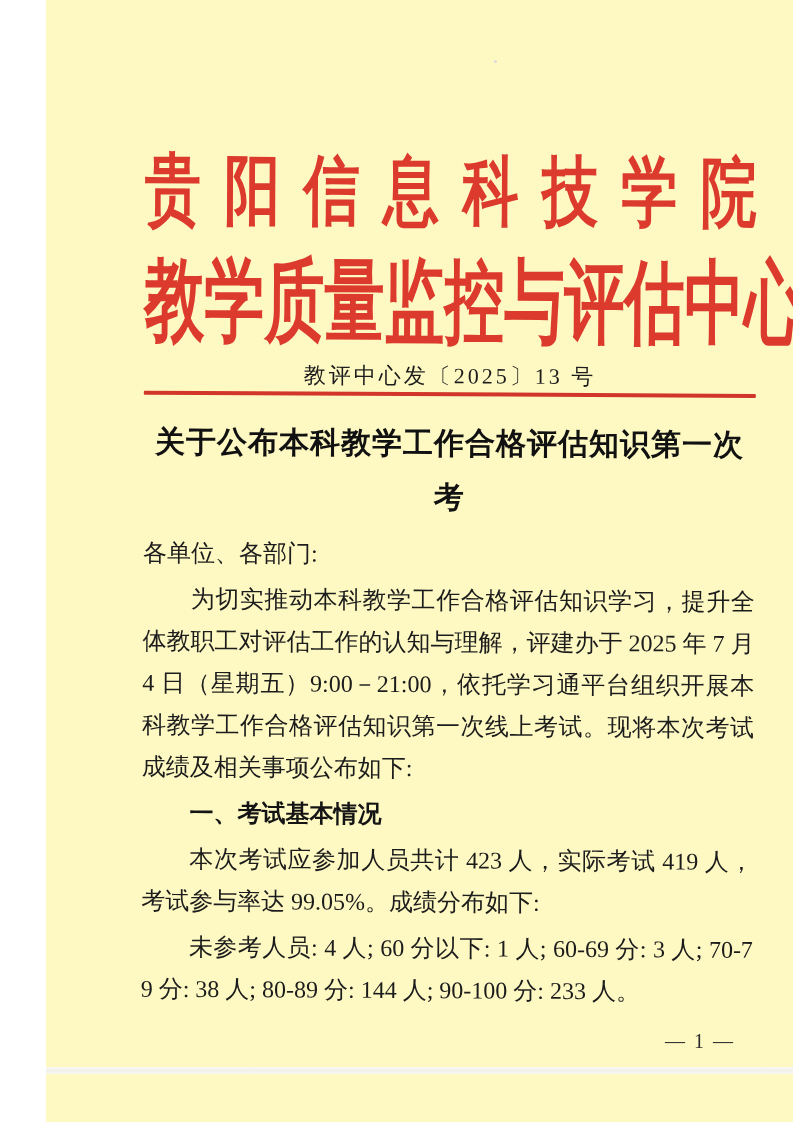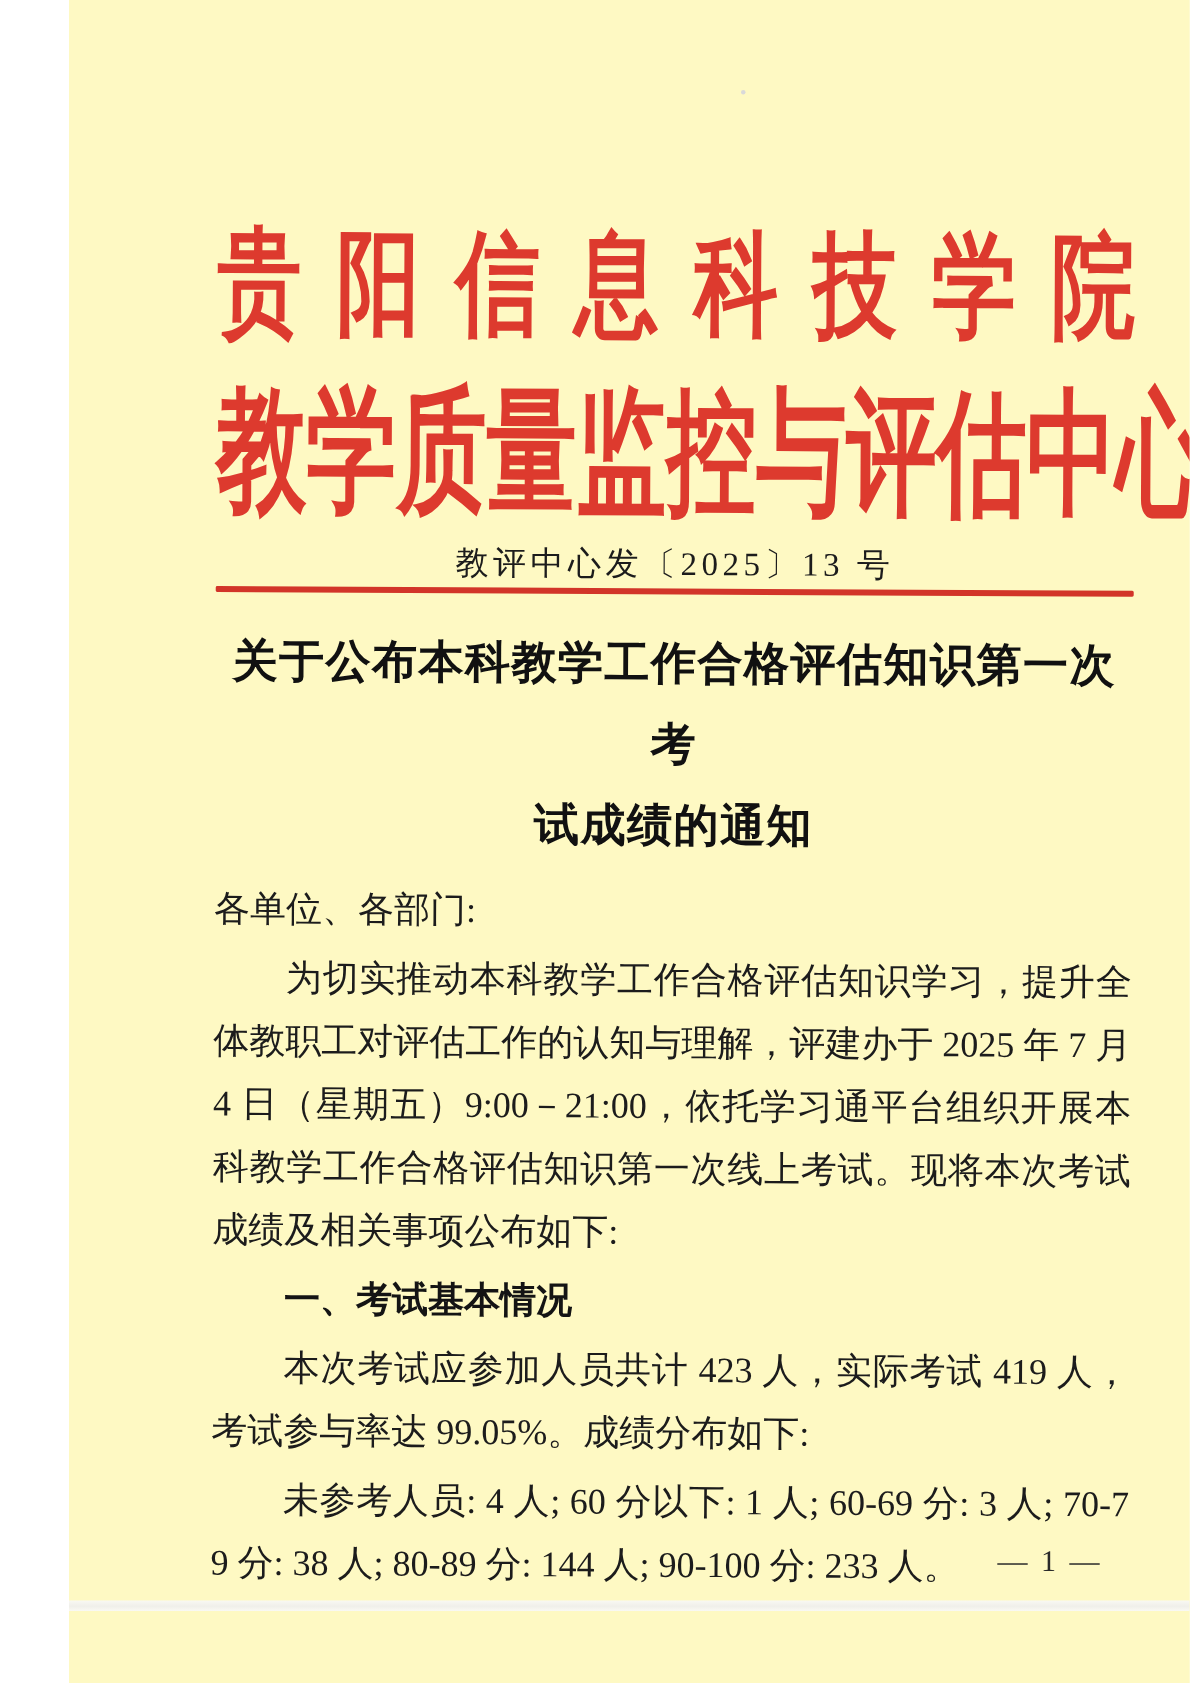--- a/index.html
+++ b/index.html
@@ -84,21 +84,20 @@
     <div class="org-line org-line-1">贵阳信息科技学院</div>
 
     <div class="org-line org-line-2">教学质量监控与评估中心</div>
 
     <div class="doc-number">教评中心发〔2025〕13 号</div>
 
     <div class="red-rule"></div>
 
     <div class="notice-title">
       <span>关于公布本科教学工作合格评估知识第一次考</span><br>
-      <span>试成绩的通知</span>
     </div>
 
     <div class="salutation">各单位、各部门:</div>
 
     <p class="para">为切实推动本科教学工作合格评估知识学习，提升全体教职工对评估工作的认知与理解，评建办于 2025 年 7 月 4 日（星期五）9:00－21:00，依托学习通平台组织开展本科教学工作合格评估知识第一次线上考试。现将本次考试成绩及相关事项公布如下:</p>
 
     <div class="section-heading">一、考试基本情况</div>
 
     <p class="para">本次考试应参加人员共计 423 人，实际考试 419 人，考试参与率达 99.05%。成绩分布如下:</p>
 

